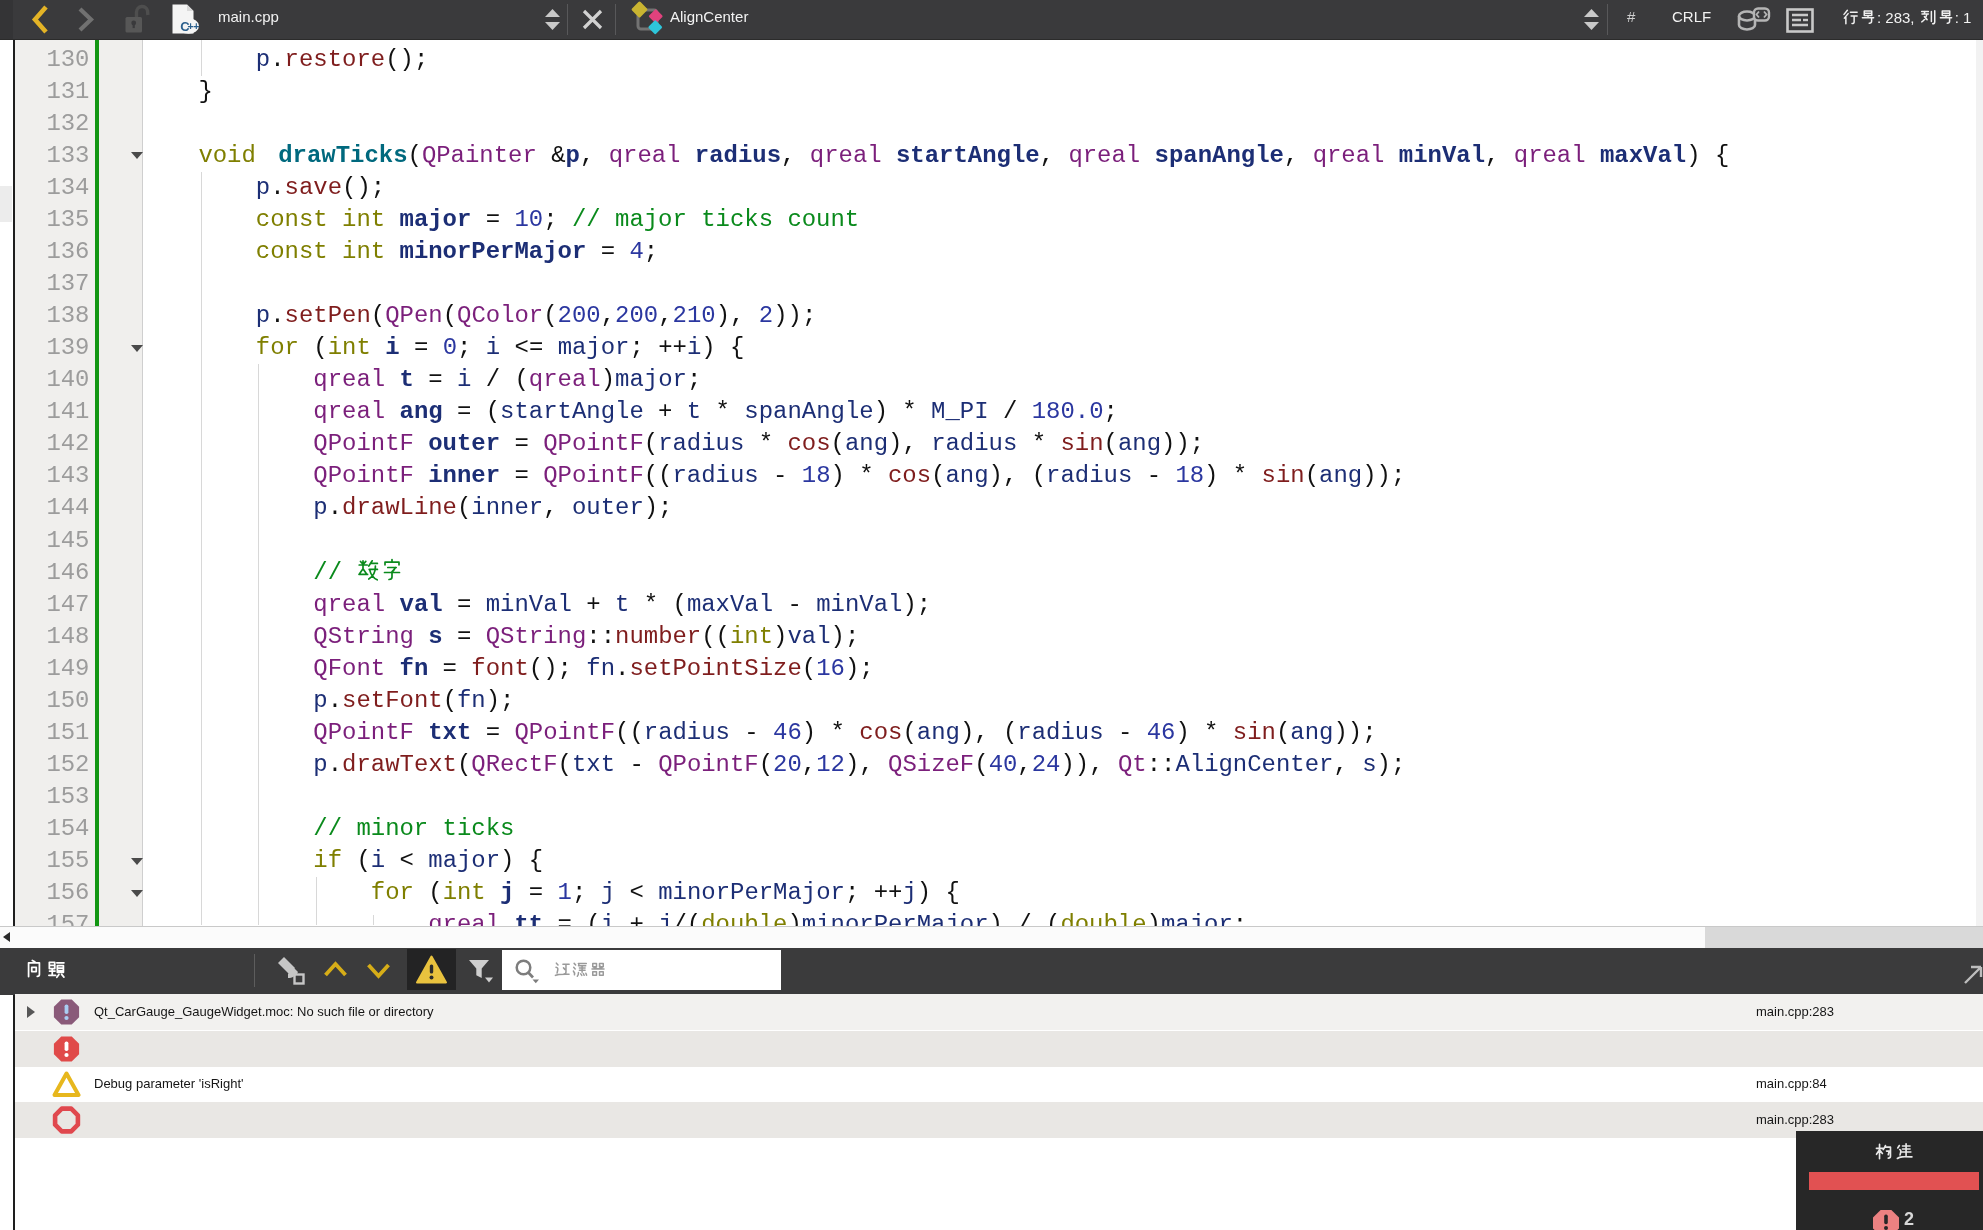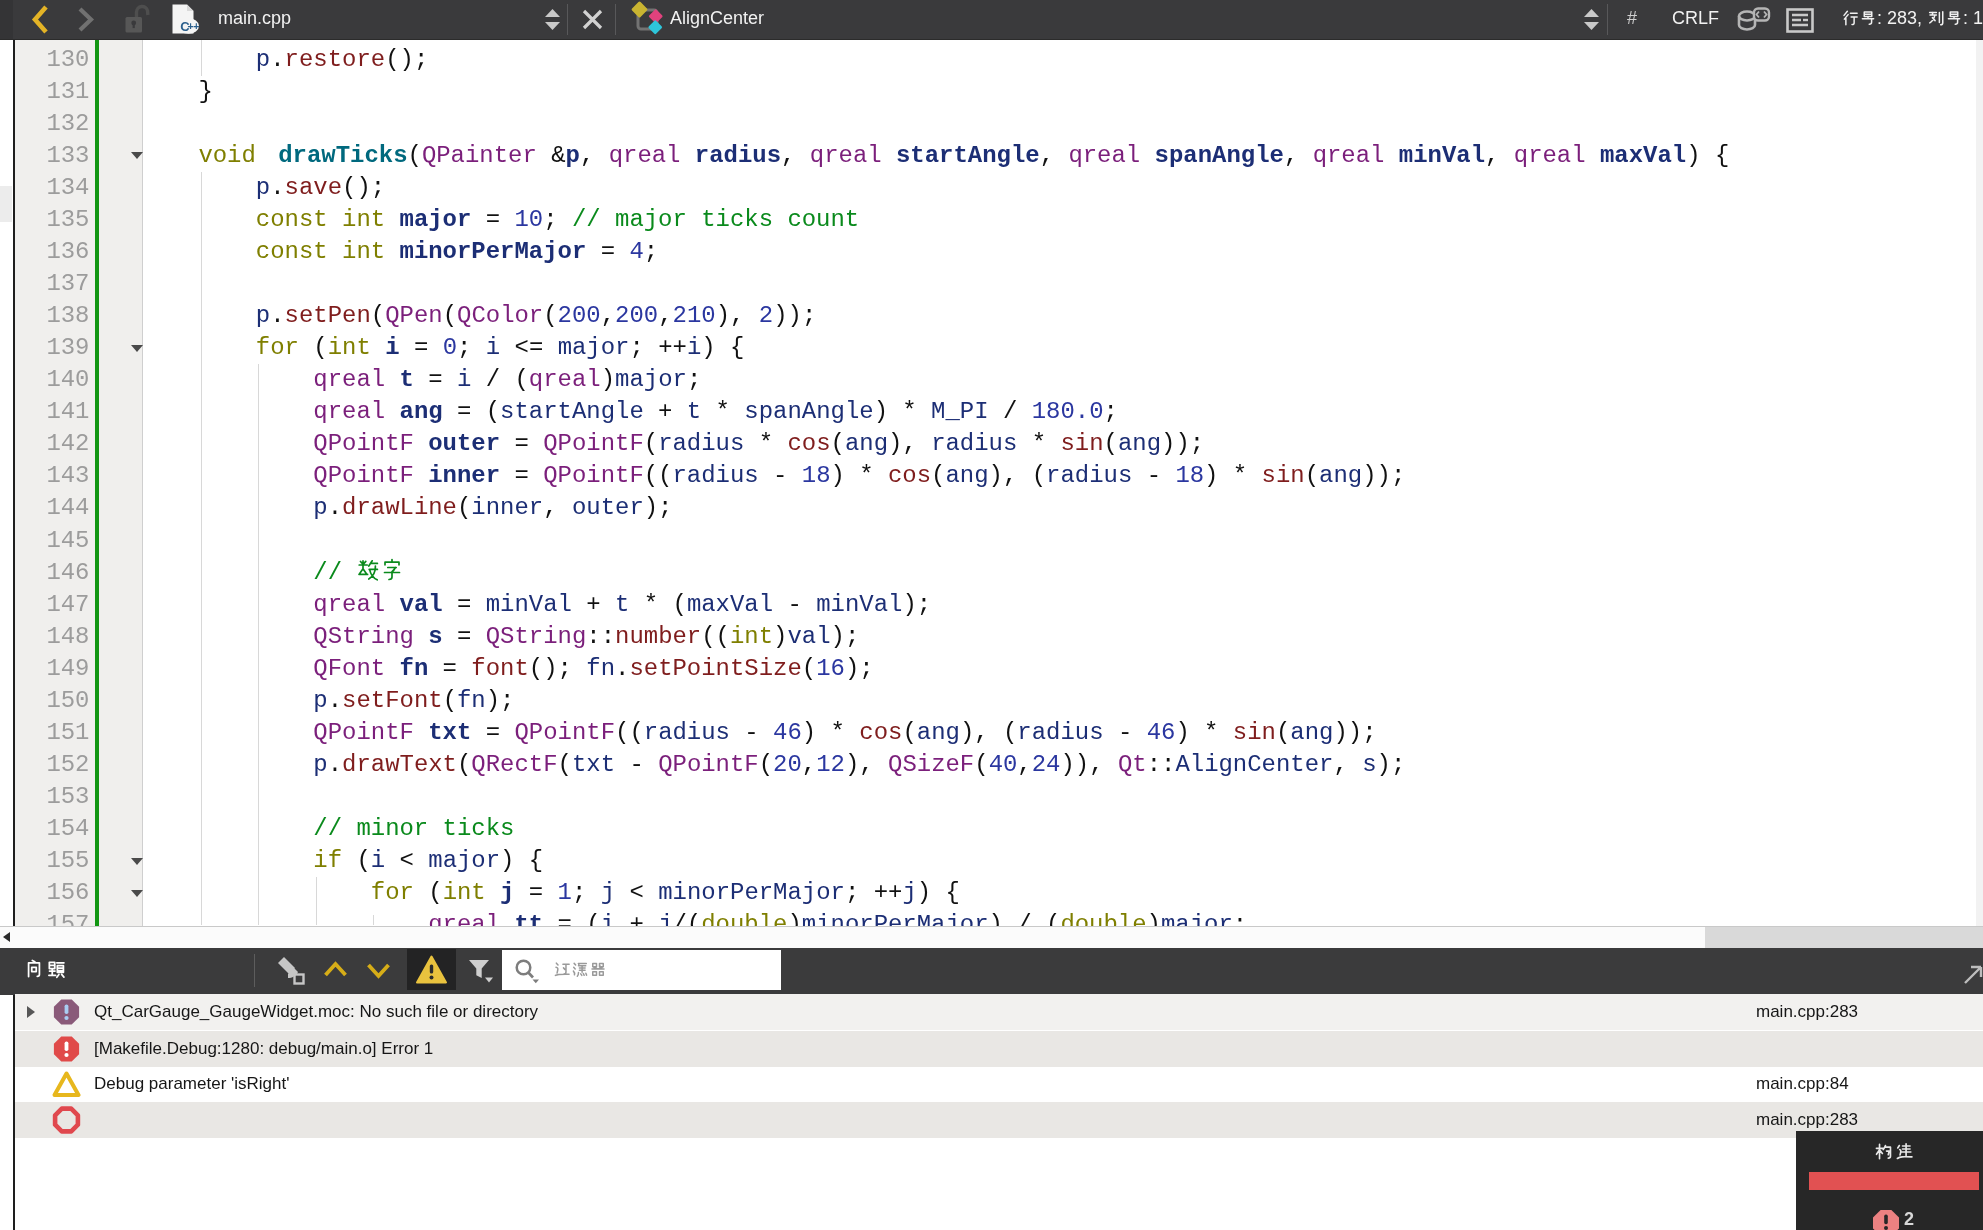--- a/index.html
+++ b/index.html
@@ -1,19 +1,19 @@
 <!DOCTYPE html>
 <html><head><meta charset="utf-8">
 <style>
 * { margin:0; padding:0; box-sizing:border-box; }
 html,body { width:1983px; height:1230px; overflow:hidden; background:#fff; }
 #page { position:relative; width:1983px; height:1230px; font-family:"Liberation Sans",sans-serif; }
-.tbtxt { position:absolute; top:8px; font-size:18px; color:#f2f2f2; white-space:pre; }
+.tbtxt { position:absolute; top:8px; font-size:15px; color:#f2f2f2; white-space:pre; }
 .ptxt  { position:absolute; font-size:17px; color:#fff; white-space:pre; }
-.rowtxt { position:absolute; font-size:17px; color:#161616; white-space:pre;
+.rowtxt { position:absolute; font-size:13px; color:#161616; white-space:pre;
           line-height:38px; height:38px; }
 #code, #nums { position:absolute; top:43.6px; font-family:"Liberation Mono",monospace;
   font-size:23.95px; line-height:32.07px; white-space:pre; }
 #code { left:198.4px; }
 #nums { left:15px; width:74.5px; text-align:right; color:#9c9c9c; }
 .cl { height:32.07px; }
 .k { color:#7f7f00; } .t { color:#7b1f7b;font-family:Liberation Mono, monospace; } .f { color:#7f1d1d; }
 .fb { color:#00697e; font-weight:bold;margin-left:8px; }
 .v { color:#1c2e75; } .b { color:#1c2e75; font-weight:bold; }
 .n { color:#2b37a0; } .c { color:#0a8a1c; } .o { color:#111; }
@@ -169,21 +169,20 @@
       <circle cx="14.5" cy="20" r="2.1" fill="#a9cdf2"></circle>
     </svg>
     <div class="rowtxt" style="left:94px;top:993.025px">Qt_CarGauge_GaugeWidget.moc: No such file or directory</div>
     <div class="rowtxt" style="left:1756px;top:993.025px">main.cpp:283</div>
     <div style="position:absolute;left:15px;top:1031.25px;width:1968px;height:35.45px;background:#e9e7e4"></div>
     <svg style="position:absolute;left:52px;top:1034.975px" width="29" height="28" viewBox="0 0 29 28">
       <path d="M9.28108,1.4000000000000004 H19.71892 L27.1,8.78108 V19.21892 L19.71892,26.6 H9.28108 L1.9000000000000004,19.21892 V8.78108 Z" fill="#e04a49" stroke-linejoin="round"></path>
       <rect x="12.6" y="6.5" width="3.8" height="9.5" rx="1.8" fill="#fff"></rect>
       <circle cx="14.5" cy="20" r="2.1" fill="#fff"></circle>
     </svg>
-    <div class="rowtxt" style="left:94px;top:1029.975px">[Makefile.Debug:1280: debug/main.o] Error 1</div>
     <div style="position:absolute;left:15px;top:1066.7px;width:1968px;height:35.45px;background:#ffffff"></div>
     <svg style="position:absolute;left:52px;top:1070.425px" width="29" height="28" viewBox="0 0 29 28">
       <path d="M14.5,3.5 L26.5,25 H2.5 Z" fill="none" stroke="#e7b71d" stroke-width="4" stroke-linejoin="round"></path>
     </svg>
     <div class="rowtxt" style="left:94px;top:1065.425px">Debug parameter 'isRight'</div>
     <div class="rowtxt" style="left:1756px;top:1065.425px">main.cpp:84</div>
     <div style="position:absolute;left:15px;top:1102.15px;width:1968px;height:35.45px;background:#e9e7e4"></div>
     <svg style="position:absolute;left:52px;top:1105.875px" width="29" height="28" viewBox="0 0 29 28">
       <path d="M9.77812,2.5999999999999996 H19.22188 L25.9,9.27812 V18.72188 L19.22188,25.4 H9.77812 L3.0999999999999996,18.72188 V9.27812 Z" fill="none" stroke="#e0484e" stroke-width="4.6" stroke-linejoin="round"></path>
     </svg>

